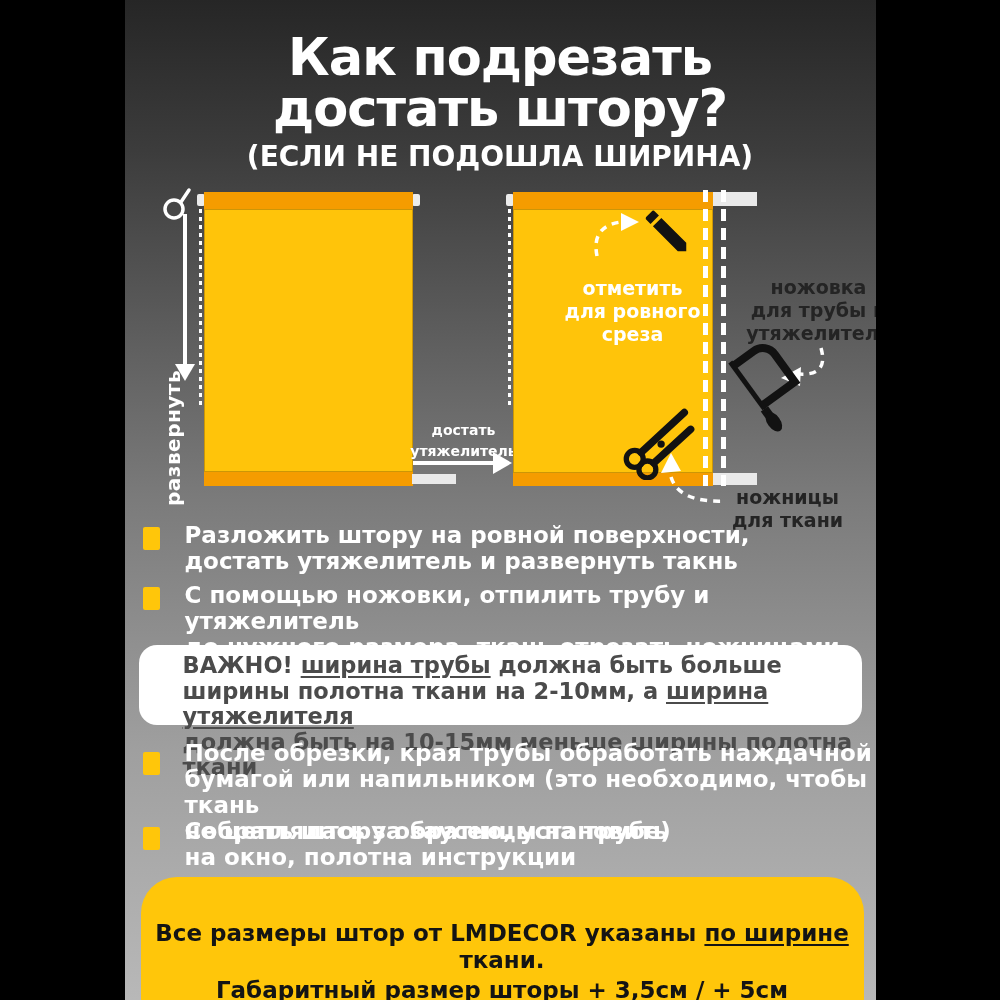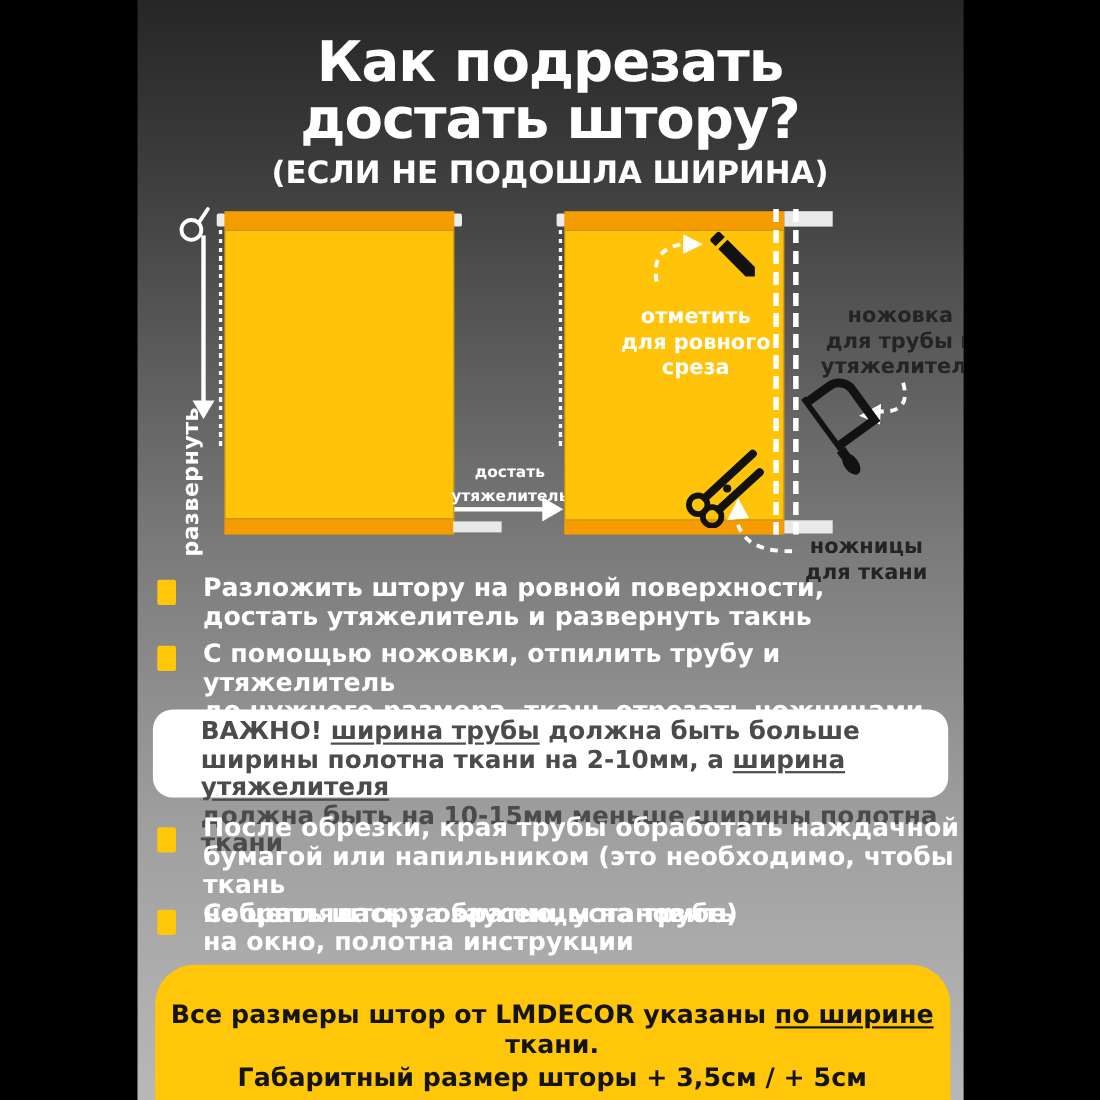--- a/index.html
+++ b/index.html
@@ -42,21 +42,21 @@
   .note-box{
     position:absolute;left:14px;top:645px;width:723px;height:80px;background:#fff;border-radius:18px;
     color:#4b4b4b;font-weight:700;font-size:22.5px;line-height:25.5px;padding:8px 0 0 44px;box-sizing:border-box;
   }
   .note-box u, .warn u{text-decoration:underline;text-underline-offset:3px;}
   .warn{
     position:absolute;left:16px;top:877px;width:723px;height:123px;background:#FFC60A;
     border-radius:36px 36px 0 0;text-align:center;color:#141414;box-sizing:border-box;padding-top:17px;
   }
   .warn-head{font-weight:800;font-size:33px;line-height:34px;letter-spacing:0;}
-  .warn-line{font-weight:700;font-size:23px;line-height:27px;margin-top:16px;}
+  .warn-line{font-weight:700;font-size:23px;line-height:27px;margin-top:26px;}
   .warn-line.second{margin-top:3px;}
   svg{display:block;}
 </style>
 </head>
 <body>
 
 <div class="poster">
 
   <div class="title-line title-1">Как подрезать</div>
   <div class="title-line title-2">достать штору?</div>

